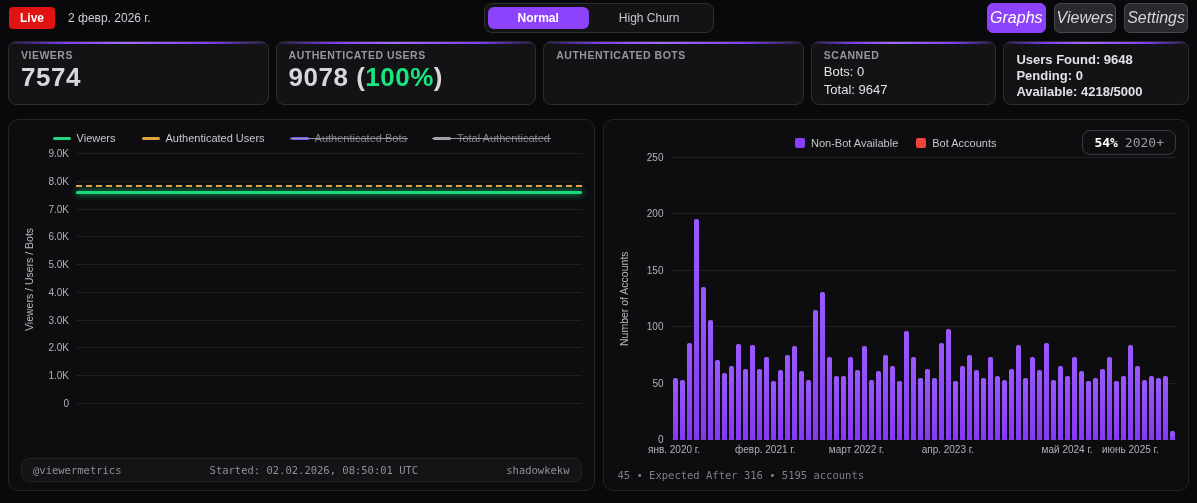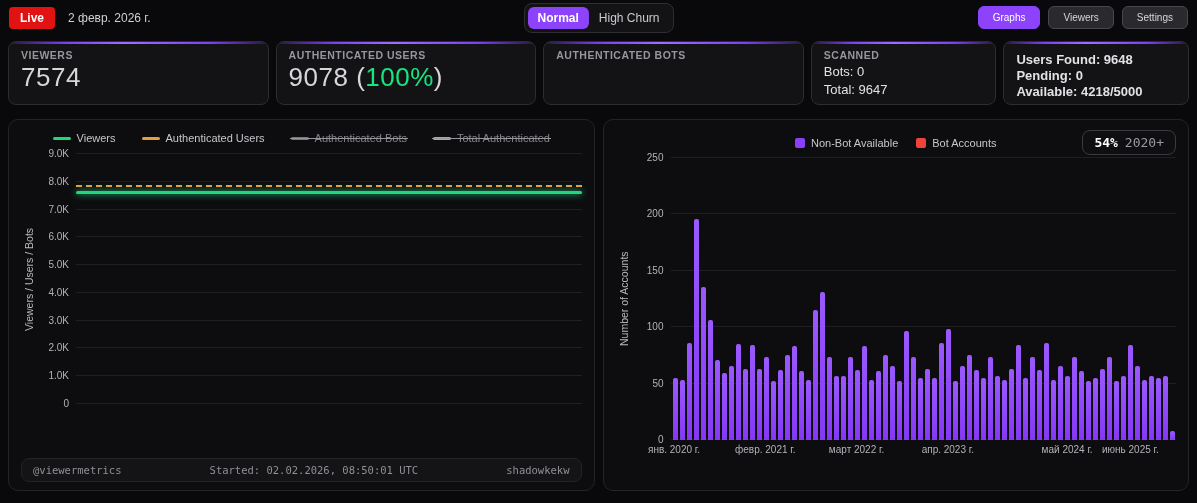--- a/index.html
+++ b/index.html
@@ -5,34 +5,34 @@
   * { margin:0; padding:0; box-sizing:border-box; }
   html,body { width:1197px; height:503px; overflow:hidden; }
   body { background:#09090b; font-family:"Liberation Sans",sans-serif; color:#e6e6ea; }
 
   
   .topbar { display:flex; align-items:center; height:35px; padding:0 9px; position:relative; }
   .live { background:#e11212; color:#fff; font-weight:bold; font-size:12px; padding:4px 11px; border-radius:4px; }
   .date { margin-left:13px; font-size:12px; color:#cfcfd4; }
   .mode-toggle { position:absolute; left:50%; top:3px; transform:translateX(-50%); display:flex; align-items:center;
                  background:#131316; border:1px solid #2e2e33; border-radius:8px; padding:3px; }
-  .mode-opt { font-size:12px; padding:4px 10px; border-radius:6px; color:#c9c9cf; cursor:pointer; white-space:nowrap; }
+  .mode-opt { font-size:12px; padding:4px 30px; border-radius:6px; color:#c9c9cf; cursor:pointer; white-space:nowrap; }
   .mode-opt.active { background:#8d42fb; color:#fff; font-weight:bold; }
   .top-buttons { margin-left:auto; display:flex; gap:8px; }
-  .tbtn { font-size:10px; padding:5px 14px; border-radius:6px; background:#29292e; border:1px solid #47474d; color:#d6d6da; cursor:pointer; }
+  .tbtn { font-size:16px; padding:5px 2px; border-radius:6px; background:#29292e; border:1px solid #47474d; color:#d6d6da; cursor:pointer;font-style:italic; }
   .tbtn.active { background:#8d42fb; border-color:#8d42fb; color:#fff; }
 
   
   .stats { display:flex; gap:7px; margin:6px 8px 14px; height:64px; }
   .card { position:relative; background:#131316; border:1px solid #2c2c31; border-radius:8px; padding:7px 12px; overflow:hidden; }
   .card::before { content:""; position:absolute; top:0; left:0; right:0; height:2px;
     background:linear-gradient(90deg, rgba(125,63,245,0.15), #7d3ff5 22%, #a06cff 45%, #7d3ff5 78%, rgba(125,63,245,0.15)); }
   .card.wide { flex:1.47; } .card.small { flex:1; }
   .card-label { font-size:10.5px; letter-spacing:0.5px; color:#96969d; font-weight:bold; }
-  .card-value { font-size:26px; font-weight:normal; color:#d6d6db; margin-top:1px; letter-spacing:0.5px; }
+  .card-value { font-size:26px; font-weight:bold; color:#d6d6db; margin-top:1px; letter-spacing:0.5px; }
   .pct { color:#17e57f; } .paren { color:#d6d6db; }
   .mini-line { font-size:13px; color:#e2e2e6; margin-top:3px; }
   .card.bold-lines .mini-line { font-weight:bold; margin-top:1px; font-size:13px; }
   .card.bold-lines { padding-top:9px; }
 
   
   .charts { display:flex; gap:8px; margin:0 8px; height:372px; }
   .panel { flex:1; background:#0d0d10; border:1px solid #242428; border-radius:10px; padding:10px 12px 8px; display:flex; flex-direction:column; position:relative; }
 
   .legend-row { display:flex; justify-content:center; align-items:center; gap:26px; height:16px; font-size:11px; color:#c6c6cb; }
@@ -286,15 +286,16 @@
         <div class="xlabels">
             <div class="xlab" style="left: 0.694444%;">янв. 2020 г.</div>
             <div class="xlab" style="left: 18.75%;">февр. 2021 г.</div>
             <div class="xlab" style="left: 36.8056%;">март 2022 г.</div>
             <div class="xlab" style="left: 54.8611%;">апр. 2023 г.</div>
             <div class="xlab" style="left: 72.9167%; margin-left: 28px;">май 2024 г.</div>
             <div class="xlab" style="left: 90.9722%;">июнь 2025 г.</div>
           </div>
       </div>
     </div>
+    <div class="r-footer">45 • Expected After 316 • 5195 accounts</div>
   </div>
 
 </div>
 
 </body></html>

